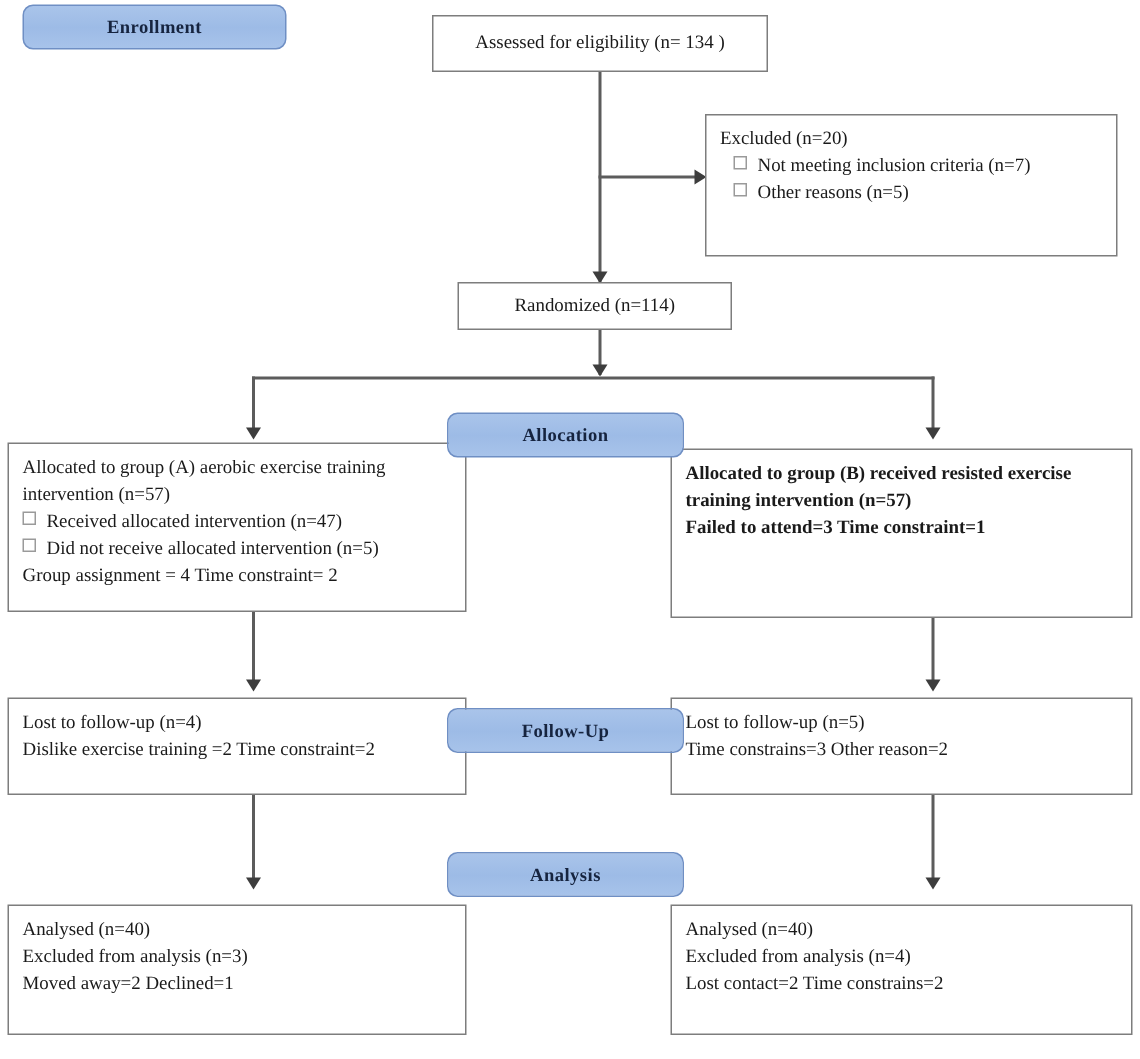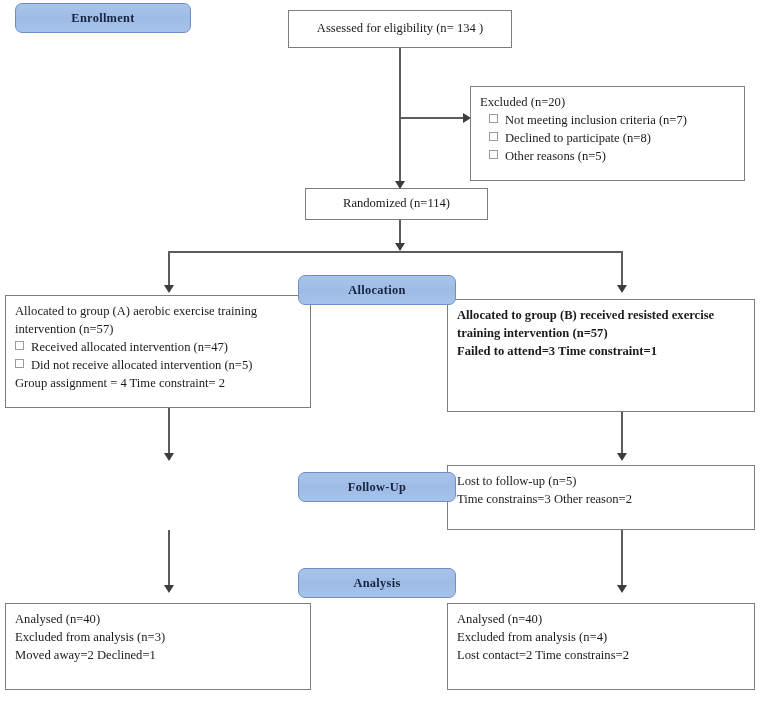--- a/index.html
+++ b/index.html
@@ -113,29 +113,25 @@
   <div class="box center" style="left:288px; top:10px; width:224px; height:38px;">
     <span class="line">Assessed for eligibility (n= 134 )</span>
   </div>
 
   <div class="vline" style="left:399px; top:48px; height:140px;"></div>
 
   <div class="hline" style="left:399px; top:117px; width:65px;"></div>
   <div class="arrow-right" style="left:463px; top:113px;"></div>
   <div class="arrow-down" style="left:395px; top:181px;"></div>
 
-  <div class="box" style="left:470px; top:86px; width:275px; height:95px;">
+  <div class="box" style="left:470px; top:76px; width:275px; height:95px;">
     <div class="line">Excluded  (n=20)</div>
     <div class="bullet indent">
       <span class="sq"></span>
       <span>Not meeting inclusion criteria (n=7)</span>
-    </div>
-    <div class="bullet indent">
-      <span class="sq"></span>
-      <span>Declined to participate (n=8)</span>
     </div>
     <div class="bullet indent">
       <span class="sq"></span>
       <span>Other reasons (n=5)</span>
     </div>
   </div>
 
   <div class="box center" style="left:305px; top:188px; width:183px; height:32px;">
     <span class="line">Randomized (n=114)</span>
   </div>
@@ -174,20 +170,24 @@
 
   <div class="vline" style="left:168px; top:408px; height:50px;"></div>
   <div class="arrow-down" style="left:164px; top:453px;"></div>
   <div class="vline" style="left:621px; top:408px; height:50px;"></div>
   <div class="arrow-down" style="left:617px; top:453px;"></div>
 
   <div class="banner" style="left:298px; top:432px; width:158px; height:30px;margin-top:40px;">
     <span>Follow-Up</span>
   </div>
 
+  <div class="box" style="left:5px; top:465px; width:306px; height:65px;">
+    <div class="line">Lost to follow-up (n=4)</div>
+    <div class="line">Dislike exercise training =2  Time constraint=2</div>
+  </div>
 
   <div class="box" style="left:447px; top:465px; width:308px; height:65px;">
     <div class="line">Lost to follow-up  (n=5)</div>
     <div class="line">Time constrains=3   Other reason=2</div>
   </div>
 
   <div class="vline" style="left:168px; top:530px; height:59px;"></div>
   <div class="arrow-down" style="left:164px; top:585px;"></div>
   <div class="vline" style="left:621px; top:530px; height:59px;"></div>
   <div class="arrow-down" style="left:617px; top:585px;"></div>

